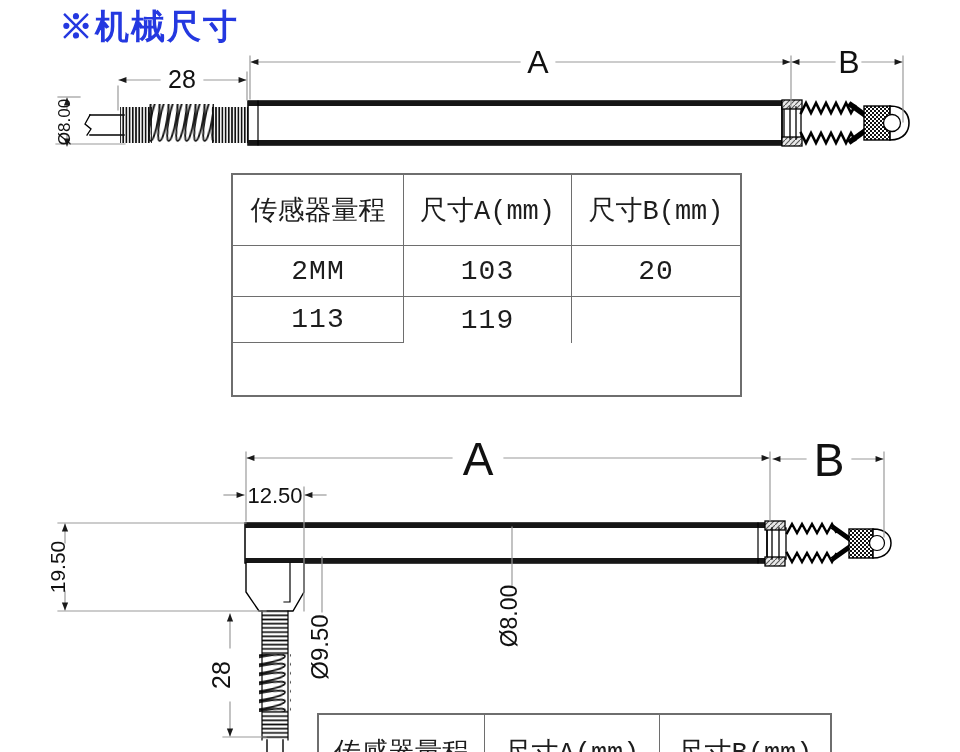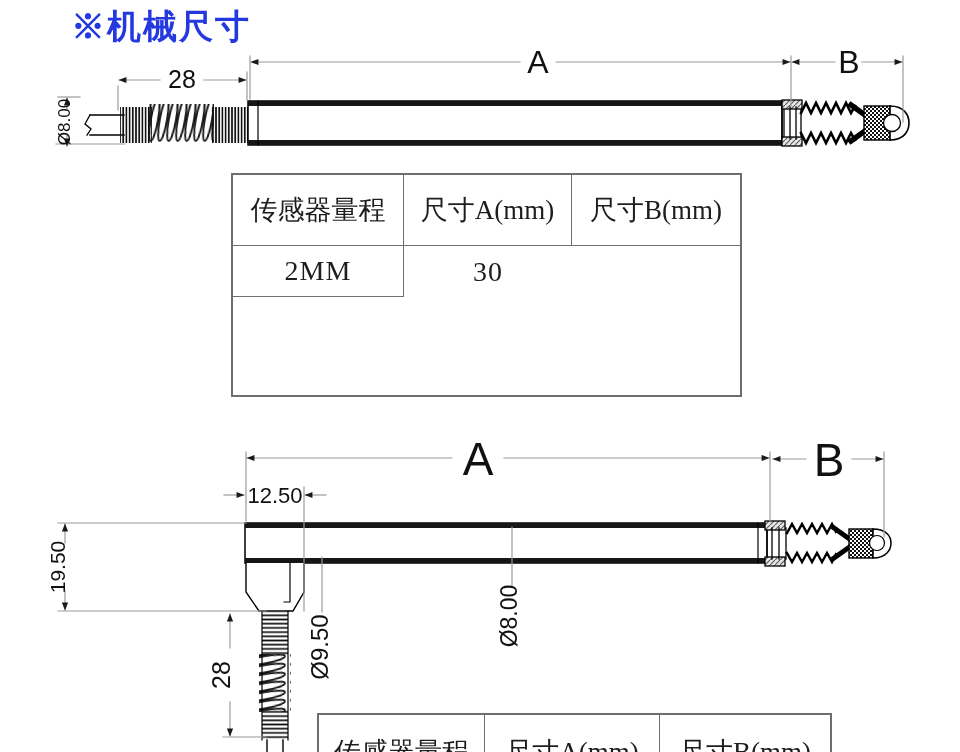--- a/index.html
+++ b/index.html
@@ -1,32 +1,32 @@
 <!DOCTYPE html>
 <html><head>
 <meta charset="utf-8">
 <style>
   html,body{margin:0;padding:0;width:960px;height:752px;overflow:hidden;background:#ffffff;}
   body{position:relative;font-family:"Liberation Sans",sans-serif;}
   #page-title{
-    position:absolute;left:71px;top:4px;
+    position:absolute;left:59px;top:4px;
     font-size:34px;font-weight:bold;color:#2438e0;letter-spacing:2px;
     font-family:"Liberation Sans",sans-serif;
   }
   #drawings{position:absolute;left:0;top:0;}
   .dim-table{
     position:absolute;display:grid;background:#ffffff;
     border:2px solid #6e6e6e;color:#1d1d1d;
   }
   #table-top{left:231px;top:173px;grid-template-columns:171px 168px 168px;grid-template-rows:71px 51px 46px 52px;}
   #table-bottom{left:317px;top:713px;grid-template-columns:166px 175px 170px;grid-template-rows:73px;}
   .c{
     display:flex;align-items:center;justify-content:center;
     border-right:1.6px solid #6e6e6e;border-bottom:1.6px solid #6e6e6e;
-    font-family:Liberation Serif, serif;white-space:nowrap;overflow:hidden;
+    font-family:Liberation Mono, monospace;white-space:nowrap;overflow:hidden;
   }
   .c.colend{border-right:none;text-align:right;}
   .c.rowend{border-bottom:none;}
   .hdr{font-size:27px;}
   .val{font-size:28px;letter-spacing:1px;}
   svg text{font-family:"Liberation Sans",sans-serif;fill:#111;}
 </style>
 </head>
 <body>
 
@@ -228,22 +228,25 @@
     </g>
   </g>
 </svg>
 
 <div id="table-top" class="dim-table">
   <div class="c hdr">传感器量程</div>
   <div class="c hdr">尺寸A(mm)</div>
   <div class="c hdr colend">尺寸B(mm)</div>
 
   <div class="c val">2MM</div>
-
-
-  <div class="c val colend rowend">30</div>
+  <div class="c val">103</div>
+  <div class="c val colend">20</div>
+
+  <div class="c val">113</div>
+
+  <div class="c val rowend">119</div>
 </div>
 
 <div id="table-bottom" class="dim-table">
   <div class="c hdr rowend">传感器量程</div>
   <div class="c hdr rowend">尺寸A(mm)</div>
   <div class="c hdr colend rowend">尺寸B(mm)</div>
 </div>
 
 </body></html>

